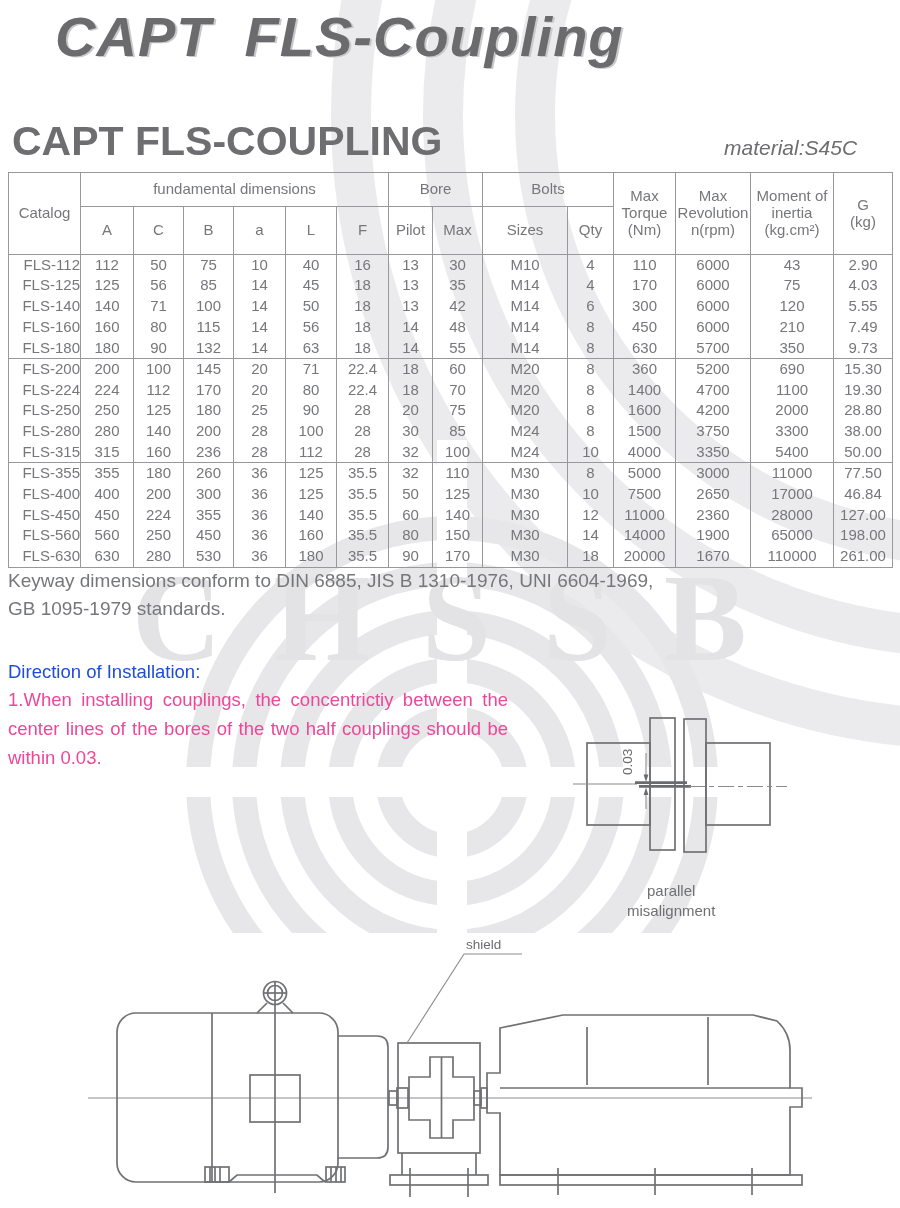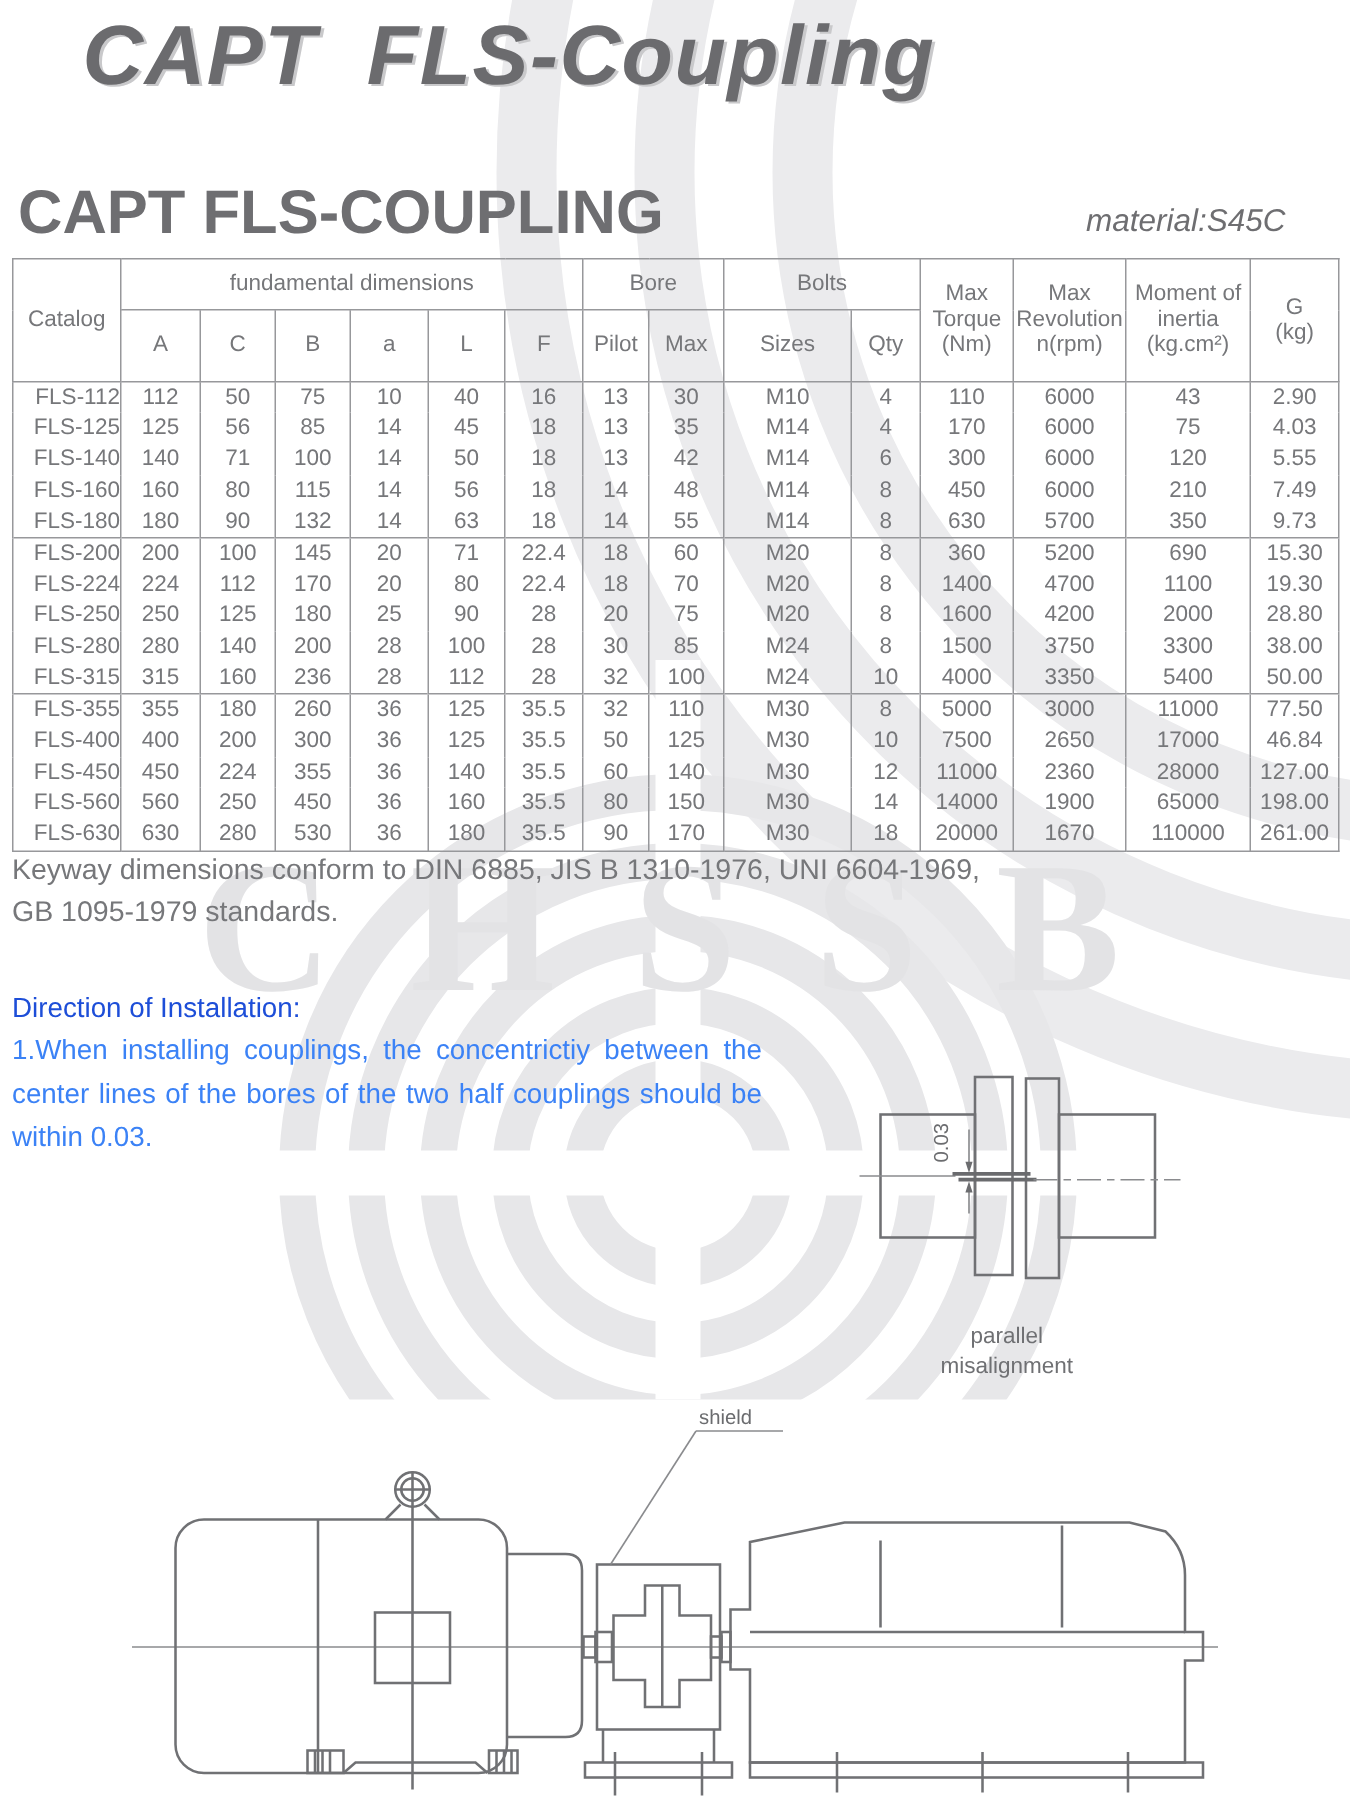--- a/index.html
+++ b/index.html
@@ -52,21 +52,21 @@
   .keyway-note {
     position:absolute; left:8px; top:567px; width:680px;
     font-size:19px; line-height:1.45; color:#76777a; white-space:pre-line;
   }
   .install-heading {
     position:absolute; left:8px; top:661px;
     font-size:18.5px; font-weight:normal; color:#1d4ed8;
   }
   .install-p1 {
     position:absolute; left:8px; top:685px; width:500px;
-    font-size:18.5px; line-height:1.58; color:#3b82f6; text-align:justify;
+    font-size:18.5px; line-height:1.58; color:#ec4899; text-align:justify;
   }
   .install-p2 {
     position:absolute; left:8px; top:860px; width:500px;
     font-size:18.5px; line-height:1.58; color:#76777a; text-align:justify;
   }
   .misalign-caption {
     position:absolute; left:627px; top:881px;
     font-size:15px; line-height:1.35; color:#6f7073;text-align:center;
   }
   svg .ln { stroke:#707174; stroke-width:1.7; fill:none; }

